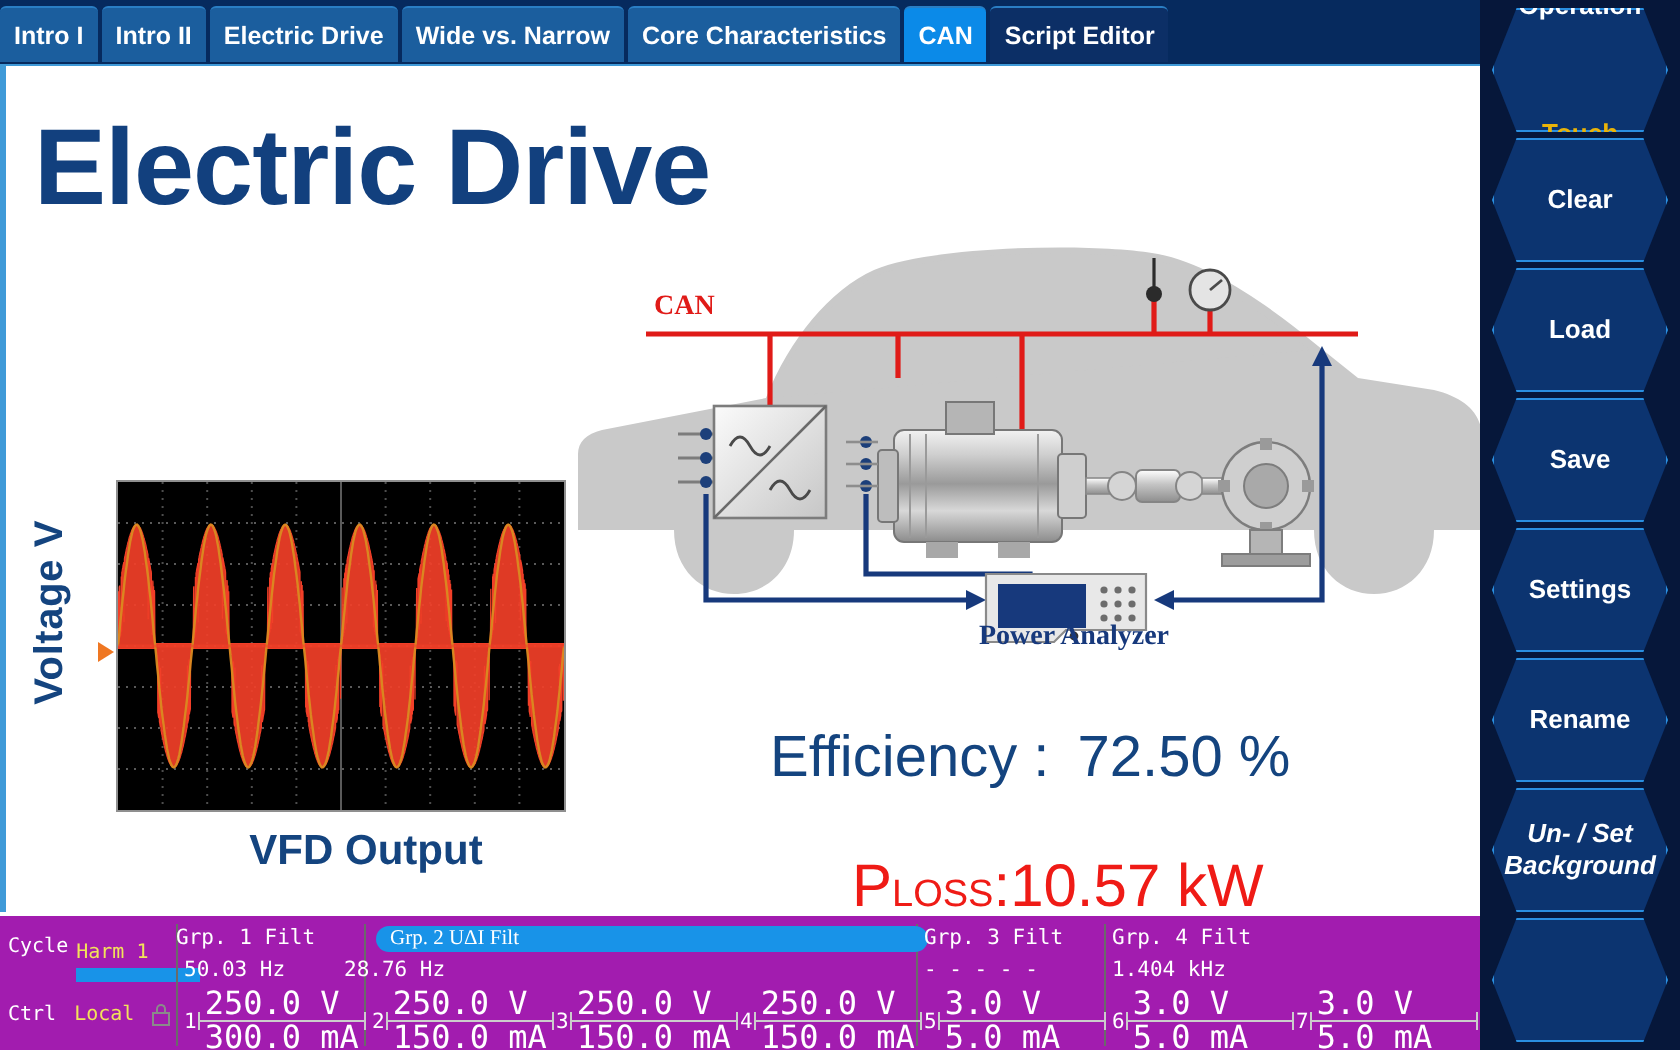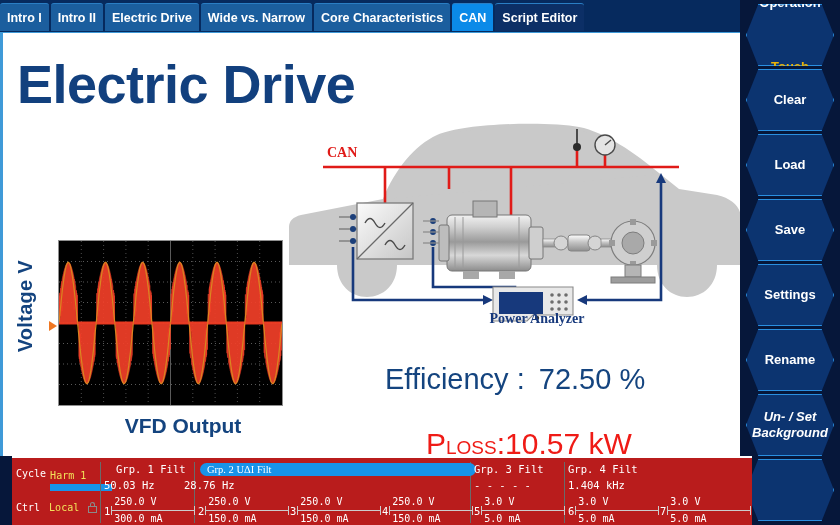--- a/index.html
+++ b/index.html
@@ -98,24 +98,23 @@
     text-align:center; cursor:default;
     background:#0c3470;
     border:1.5px solid #2a8fe0;
     clip-path:polygon(14% 0%, 86% 0%, 100% 50%, 86% 100%, 14% 100%, 0% 50%);
   }
   .hexbtn .sub2 { color:#eab308; }
 
   
   .statusbar {
     position:absolute; left:0; top:456px; width:740px; height:69px;
-    background:#b91c1c; color:#ffffff;
+    background:#a21caf; color:#ffffff;
     font-family:"DejaVu Sans Mono", monospace;
     border-top:2px solid #ffffff;
-    margin-left:12px;
   }
   .sb-col { position:absolute; top:0; height:69px; }
   .sb-div { position:absolute; top:4px; width:1px; height:61px; background:#6a6a6a; }
 
   
   .cycle-row { position:absolute; left:4px; top:6px; display:flex; align-items:flex-start; }
   .cycle-lbl { font-size:10px; color:#ffffff; padding-top:4px; }
   .harm-box { margin-left:4px; }
   .harm-txt { font-size:10px; color:#f2e25a; }
   .harm-bar { width:62px; height:7px; background:#1893e8; margin-top:1px; }
@@ -135,21 +134,21 @@
   .grp-val { position:absolute; top:21px; font-size:10.5px; color:#ffffff; white-space:nowrap; }
 
   
   .chan { position:absolute; top:38px; display:flex; align-items:center; }
   .chan-num { font-size:10.5px; color:#ffffff; margin-right:1px; }
   .chan-body { position:relative; }
   .chan-line { position:absolute; left:0; top:14px; height:1px; background:#cccccc; }
   .chan-cap-l { position:absolute; left:0; top:10px; width:1px; height:9px; background:#cccccc; }
   .chan-cap-r { position:absolute; top:10px; width:1px; height:9px; background:#cccccc; }
   .chan-v, .chan-a {
-    position:relative; font-size:10px; color:#ffffff; line-height:12px;
+    position:relative; font-size:16px; color:#ffffff; line-height:12px;
     white-space:nowrap; padding-left:3px; height:12px;
   }
   .chan-v { margin-bottom:5px; }
   .fill {
     position:absolute; left:0; top:0; height:12px; background:#1893e8; z-index:-1;
   }
   .chan-txtwrap { position:relative; z-index:1; }
 </style>
 </head>
 <body>
@@ -407,21 +406,21 @@
             <span class="body"></span>
         </span>
       </div>
     </div>
 
     <div id="status-host">
         <div class="sb-div" style="left: 88px;"></div>
         <div class="sb-div" style="left: 182px;"></div>
         <div class="sb-div" style="left: 458px;"></div>
         <div class="sb-div" style="left: 552px;"></div>
-        <div class="grp-hdr" style="left: 104px;">Grp.  1 Filt</div>
+        <div class="grp-hdr" style="left: 88px;">Grp.  1 Filt</div>
         <div class="grp-val" style="left: 92px;">50.03   Hz</div>
         <div class="grp-hdr hl" style="left: 188px; width: 276px; font-family: Liberation Serif, serif;">Grp.  2 UΔI  Filt</div>
         <div class="grp-val" style="left: 172px;">28.76   Hz</div>
         <div class="grp-hdr" style="left: 462px;">Grp.  3 Filt</div>
         <div class="grp-val" style="left: 462px;">- - - - -</div>
         <div class="grp-hdr" style="left: 556px;">Grp.  4 Filt</div>
         <div class="grp-val" style="left: 556px;">1.404  kHz</div>
         <div class="chan" style="left: 92px;">
           <span class="chan-num">1</span>
           <div class="chan-body" style="width: 84px;">

